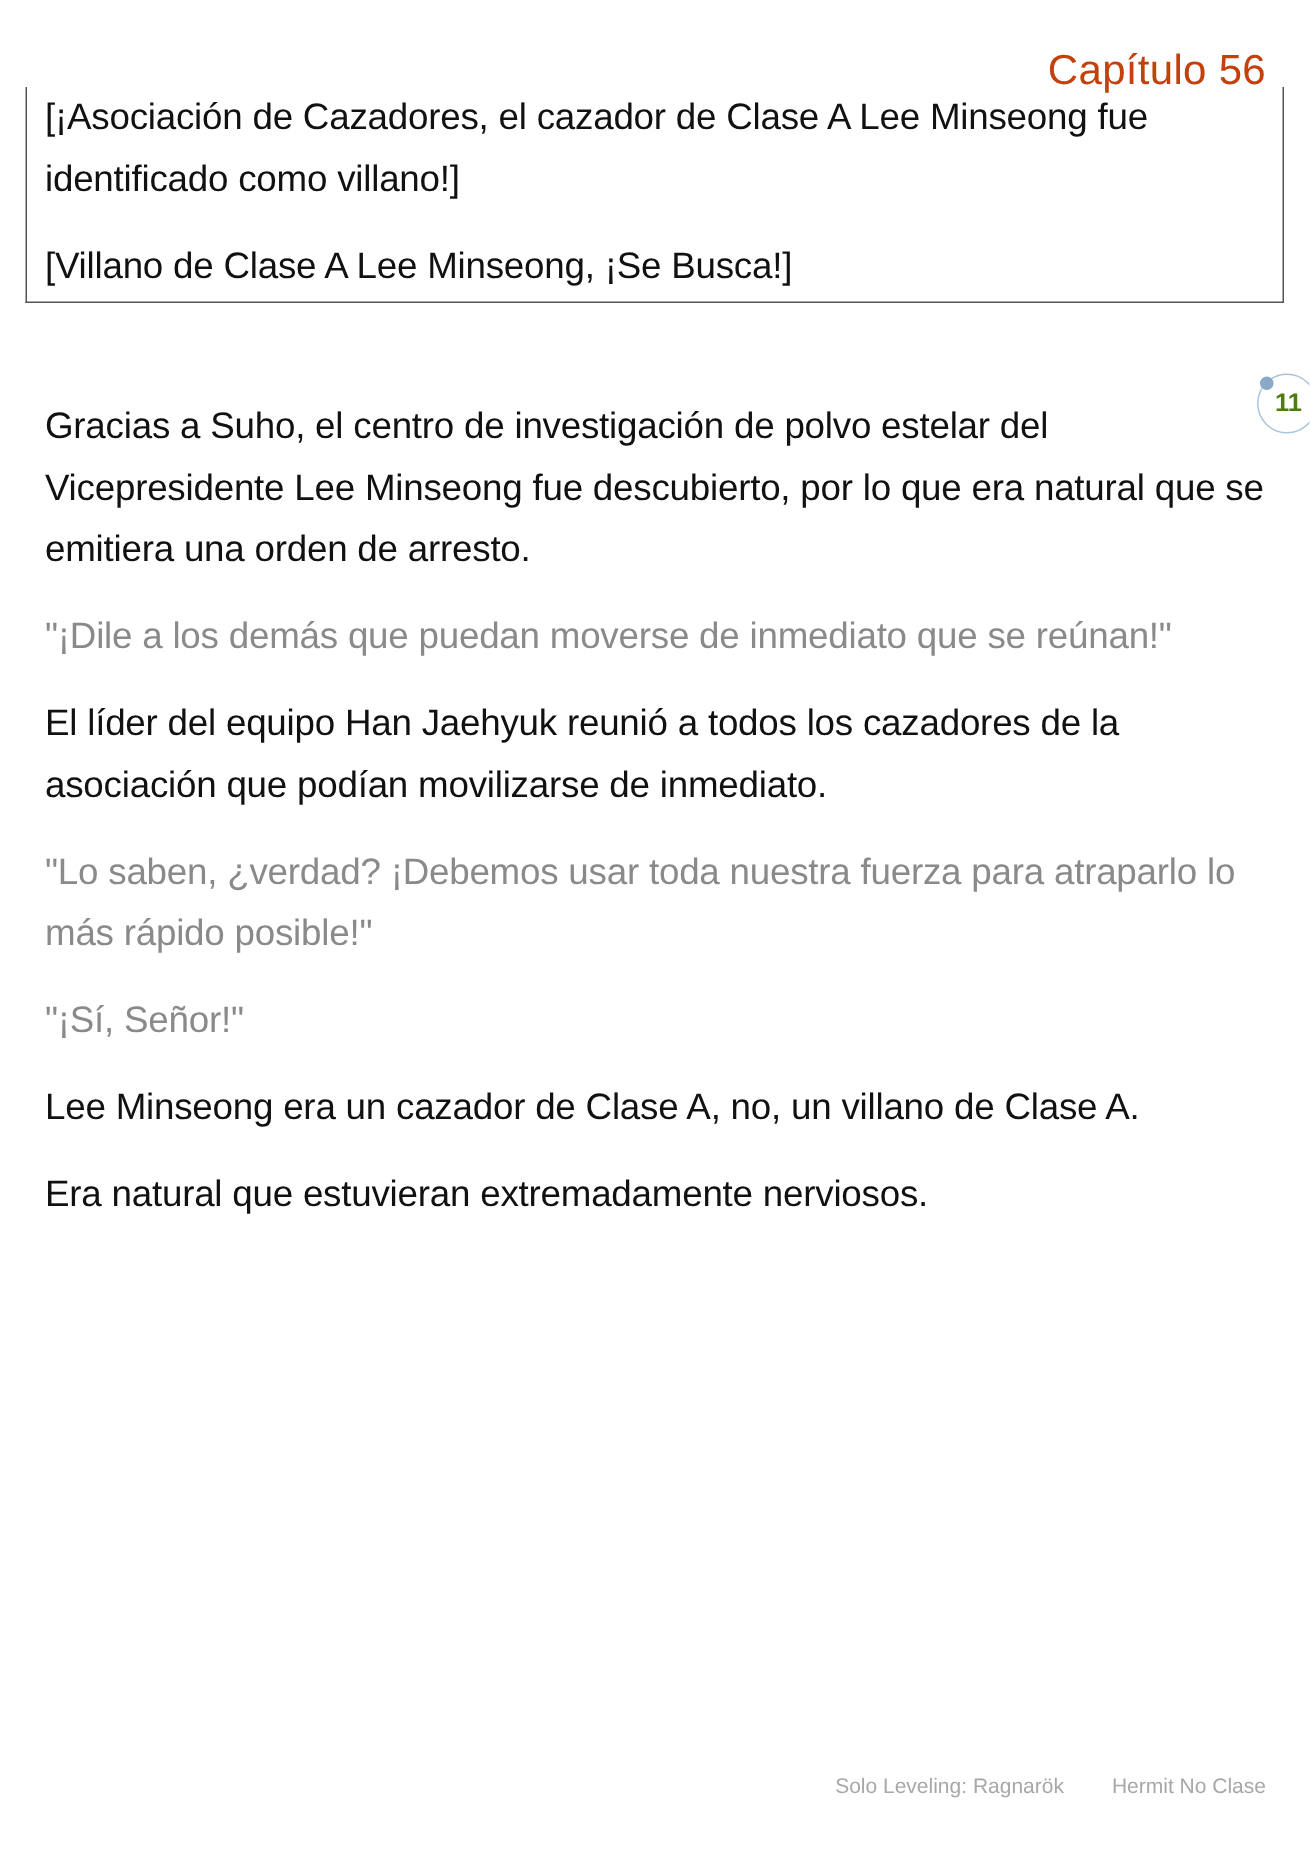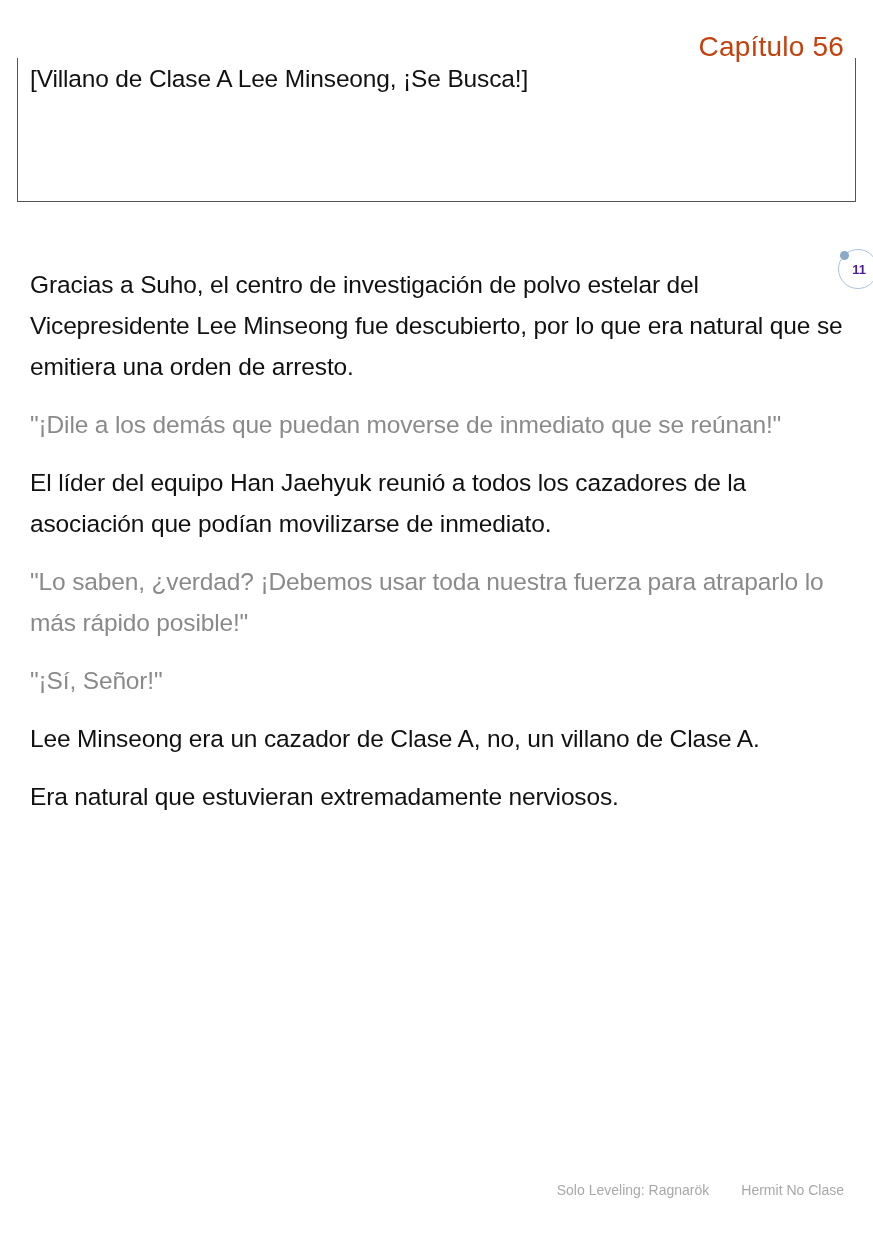--- a/index.html
+++ b/index.html
@@ -78,41 +78,42 @@
   .badge-dot {
     position: absolute;
     left: 1px;
     top: 1px;
     width: 9px;
     height: 9px;
     border-radius: 50%;
     background: #8aa9c9;
   }
   .badge-num {
-    font-size: 13px;
+    font-size: 17px;
     font-weight: bold;
-    color: #4c1d95;
+    color: #4d7c0f;
     margin-left: 2px;
   }
   .footer {
     position: absolute;
     top: 1182px;
     right: 29px;
     font-size: 14px;
     color: #a8a8a8;
     display: flex;
     gap: 32px;
   }
 </style>
 </head>
 <body>
 
 <div class="chapter-header">Capítulo 56</div>
 
 <div class="notice-box">
+  <p class="first">[¡Asociación de Cazadores, el cazador de Clase A Lee Minseong fue identificado como villano!]</p>
   <p>[Villano de Clase A Lee Minseong, ¡Se Busca!]</p>
 </div>
 
 <div class="badge">
   <span class="badge-dot"></span>
   <span class="badge-num">11</span>
 </div>
 
 <div class="content">
   <p class="narration">Gracias a Suho, el centro de investigación de polvo estelar del Vicepresidente Lee Minseong fue descubierto, por lo que era natural que se emitiera una orden de arresto.</p>

